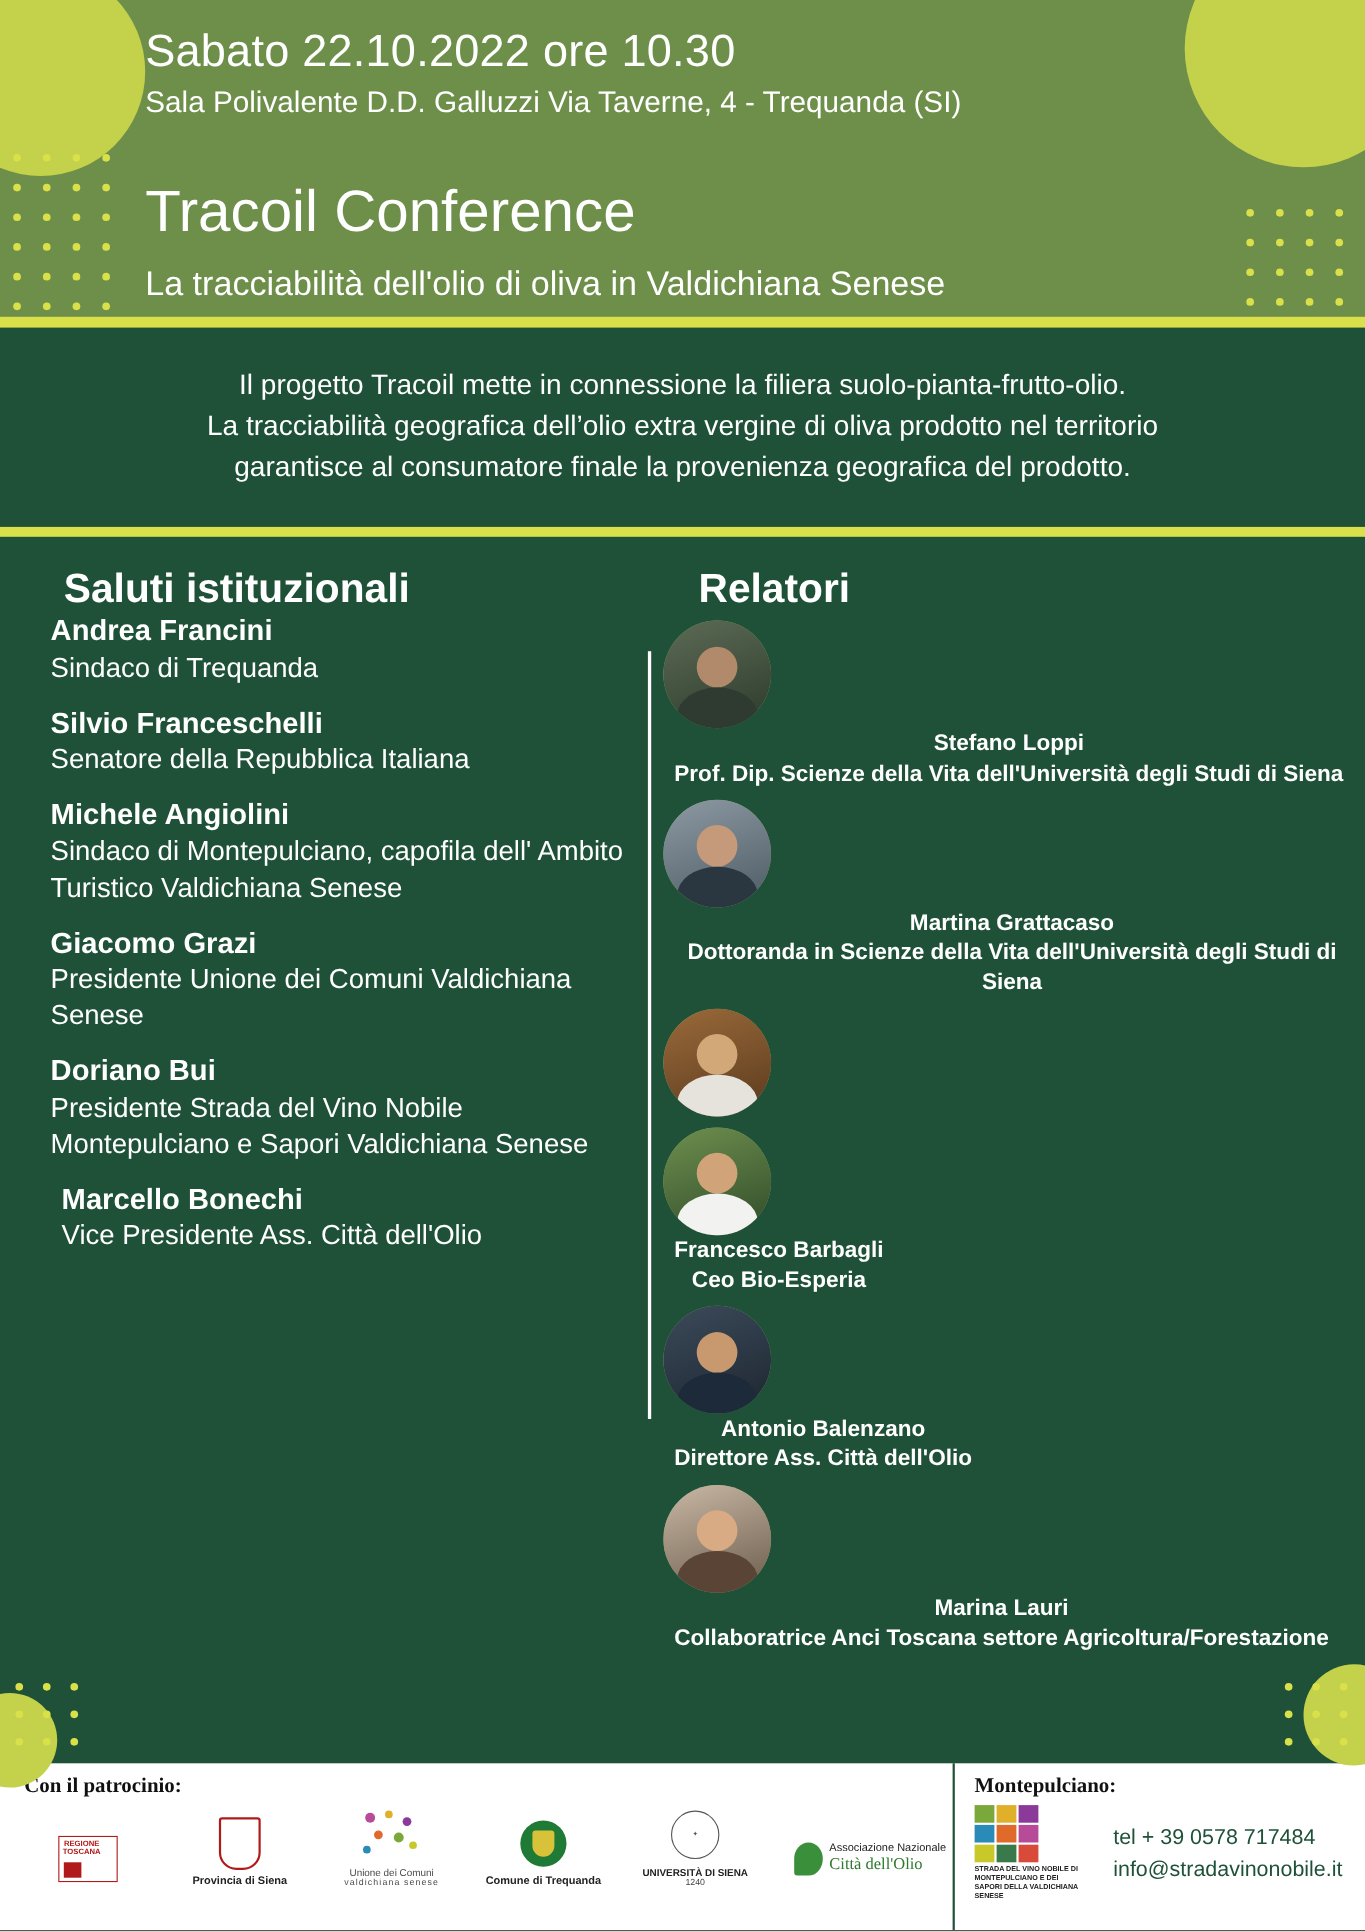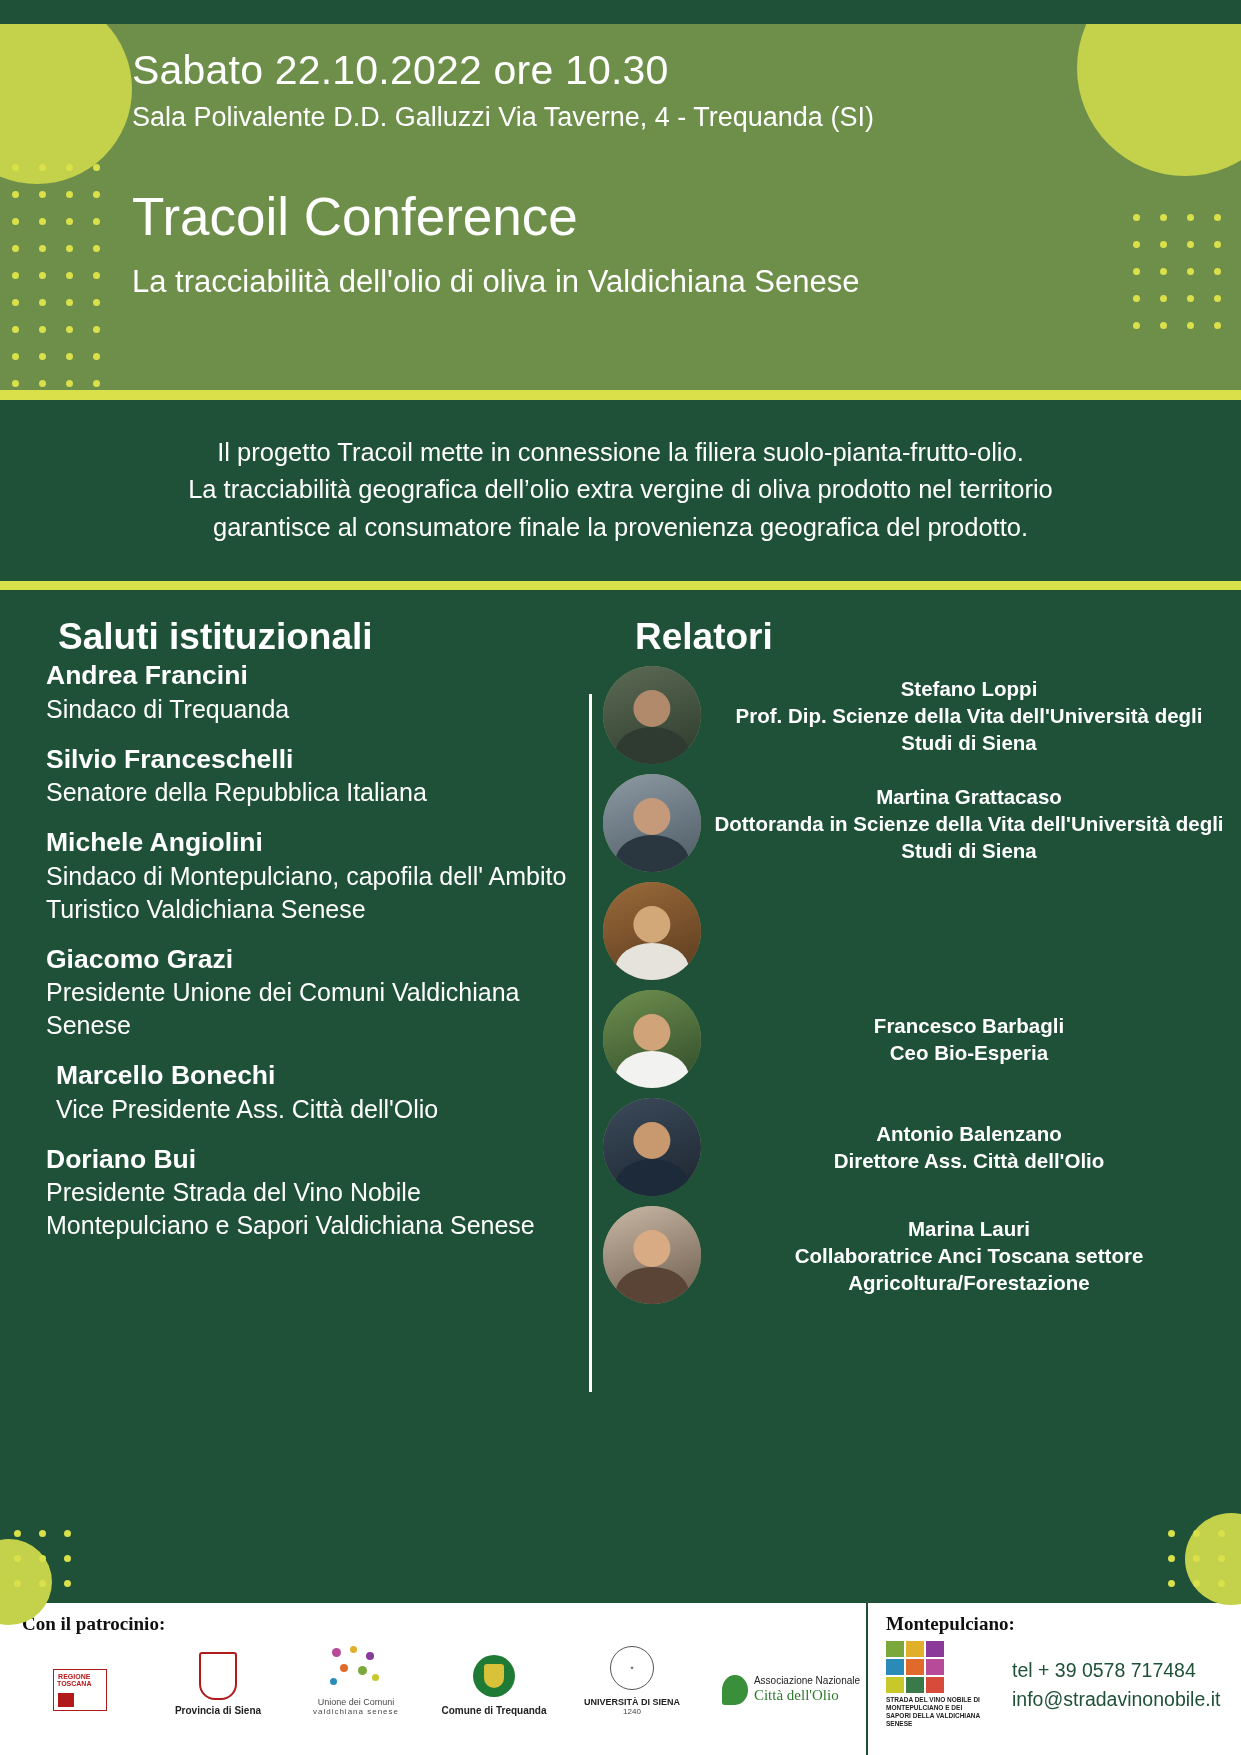--- a/index.html
+++ b/index.html
@@ -18,24 +18,23 @@
     position: relative;
     width: 1241px;
     height: 1755px;
     background: #1e5137;
     overflow: hidden;
   }
 
   
   .header {
     position: relative;
-    height: 376px;
+    height: 298px;
     background: #6e8f4a;
     overflow: hidden;
-    margin-top: 24px;
   }
   .header-band-bottom {
     position: absolute;
     left: 0; right: 0; bottom: 0;
     height: 10px;
     background: #d9e04a;
   }
   .circle-top-left {
     position: absolute;
     left: -58px; top: -30px;
@@ -175,22 +174,23 @@
     font-weight: 400;
     line-height: 1.32;
   }
   .greeter.indent .name,
   .greeter.indent .role {
     padding-left: 10px;
   }
 
   .speaker {
     display: flex;
-    align-items: center;
+    align-items: flex-start;
     margin-bottom: 10px;
+    flex-direction: column;
   }
   .avatar {
     width: 98px; height: 98px;
     border-radius: 50%;
     flex: 0 0 98px;
     background: #8aa06a;
     overflow: hidden;
     position: relative;
   }
   .avatar .a-bg { position: absolute; inset: 0; }
@@ -442,27 +442,27 @@
         <div class="role">Senatore della Repubblica Italiana</div>
       </div>
       <div class="greeter">
         <div class="name">Michele Angiolini</div>
         <div class="role">Sindaco di Montepulciano, capofila dell' Ambito Turistico Valdichiana Senese</div>
       </div>
       <div class="greeter">
         <div class="name">Giacomo Grazi</div>
         <div class="role">Presidente Unione dei Comuni Valdichiana Senese</div>
       </div>
+      <div class="greeter">
+        <div class="name">Doriano Bui</div>
+        <div class="role">Presidente Strada del Vino Nobile Montepulciano e Sapori Valdichiana Senese</div>
+      </div>
       <div class="greeter indent">
         <div class="name">Marcello Bonechi</div>
         <div class="role">Vice Presidente Ass. Città dell'Olio</div>
-      </div>
-      <div class="greeter">
-        <div class="name">Doriano Bui</div>
-        <div class="role">Presidente Strada del Vino Nobile Montepulciano e Sapori Valdichiana Senese</div>
       </div>
     </div>
 
     <div class="col-right">
       <div class="vrule"></div>
       <h2 class="sec-title-right">Relatori</h2>
 
       <div class="speaker">
         <div class="avatar">
           <div class="a-bg" style="background:linear-gradient(160deg,#5c6b55,#2d3a2c);"></div>

